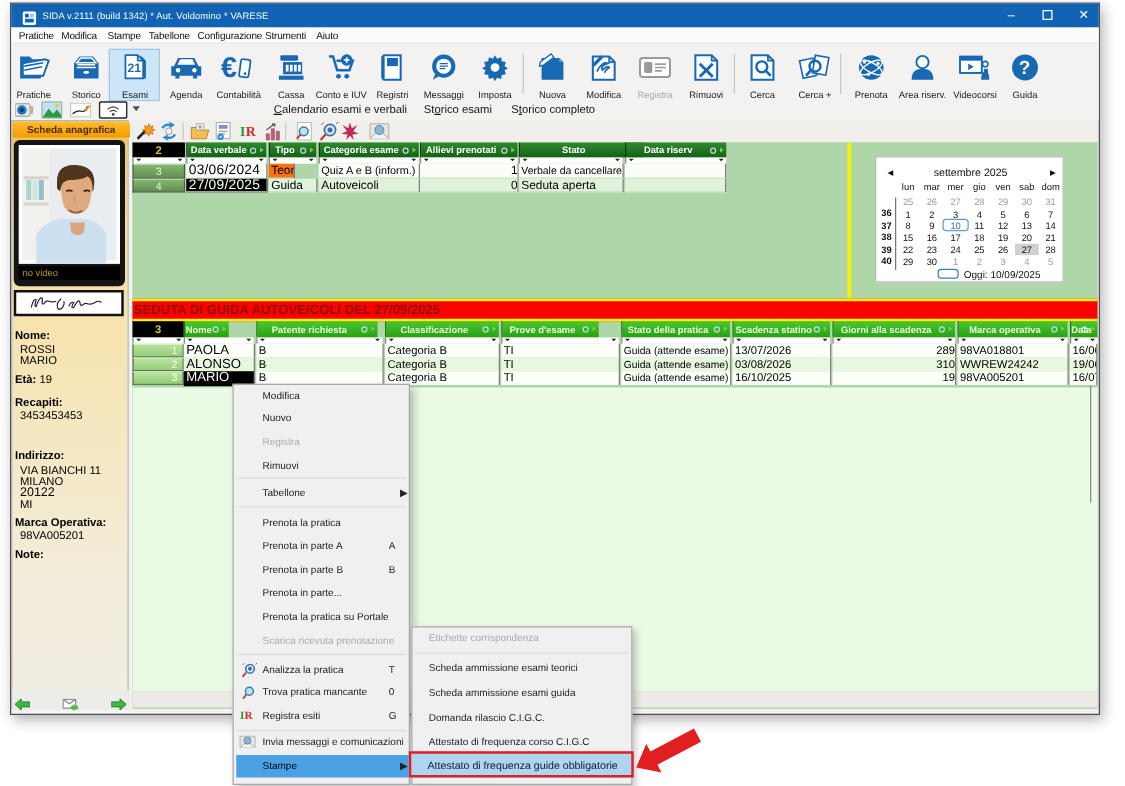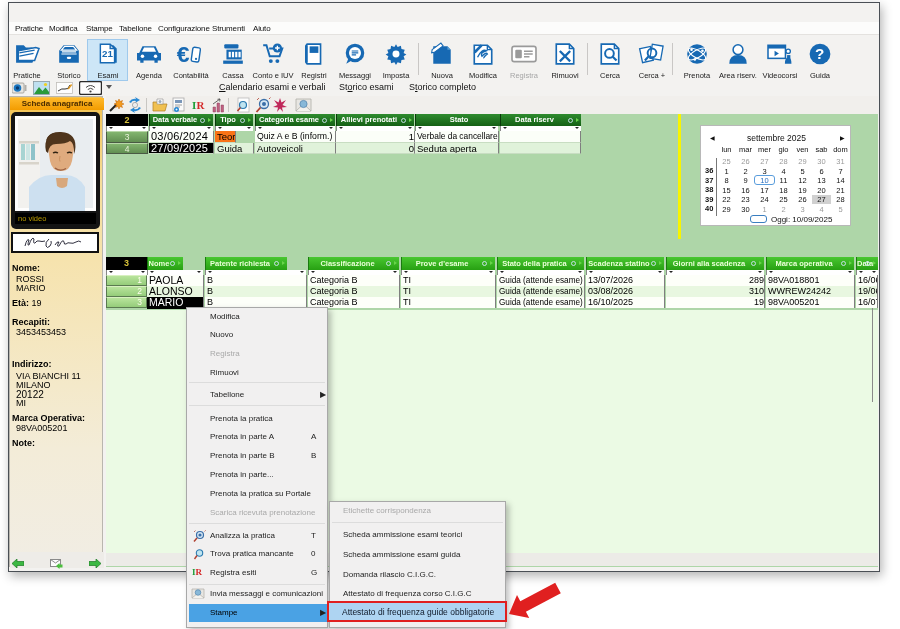--- a/index.html
+++ b/index.html
@@ -53,20 +53,32 @@
   .caldays i, .calrow i { font-style:normal; display:inline-block; width:19px; text-align:center; color:#111; }
   .calrow { position:absolute; left:16px; width:135px; font-weight:normal; font-size:7.5px; }
   .calrow.gray i, .calrow i.gr { color:#9a9a9a; font-weight:normal; }
   .wknum { position:absolute; left:4px; font-size:7.5px; font-weight:bold; color:#111; }
   .smi { position:absolute; left:13px; font-size:8px; color:#222; white-space:nowrap; }
   .smi.gray { color:#a9a9a9; }
 </style>
 </head>
 <body>
 <div id="win">
+  <div id="titlebar">
+    <svg class="abs" style="left:9px;top:6px" width="11" height="11" viewBox="0 0 11 11">
+        <rect x="0" y="0" width="11" height="11" rx="2" fill="#fff"></rect>
+        <rect x="2" y="2" width="3" height="3" fill="#1164b4"></rect>
+        <rect x="6" y="2" width="3" height="3" fill="#9ec7e8"></rect>
+        <rect x="2" y="6" width="7" height="3" fill="#1164b4"></rect>
+      </svg>
+    <span id="titletext">SIDA v.2111 (build 1342) * Aut. Voldomino * VARESE</span>
+    <div class="capbtn" style="left:785px">–</div>
+    <div class="capbtn" style="left:814px"><span style="display:inline-block;width:8px;height:8px;border:1px solid #fff;vertical-align:middle"></span></div>
+    <div class="capbtn" style="left:843px">✕</div>
+  </div>
   <div id="menubar">
     <span style="left:6px">Pratiche</span>
     <span style="left:40px">Modifica</span>
     <span style="left:77px">Stampe</span>
     <span style="left:110px">Tabellone</span>
     <span style="left:149px">Configurazione</span>
     <span style="left:203px">Strumenti</span>
     <span style="left:244px">Aiuto</span>
   </div>
   <div id="toolbar">
@@ -448,28 +460,31 @@
       <div class="calrow" style="top:40.5px"><i>1</i><i>2</i><i>3</i><i>4</i><i>5</i><i>6</i><i>7</i></div>
       <div class="calrow" style="top:50px"><i>8</i><i>9</i><i style="color:#2a6fc0">10</i><i>11</i><i>12</i><i>13</i><i>14</i></div>
       <div class="calrow" style="top:59.5px"><i>15</i><i>16</i><i>17</i><i>18</i><i>19</i><i>20</i><i>21</i></div>
       <div class="calrow" style="top:69px"><i>22</i><i>23</i><i>24</i><i>25</i><i>26</i><i style="background:#d0d0d0">27</i><i>28</i></div>
       <div class="calrow" style="top:78.5px"><i>29</i><i>30</i><i class="gr">1</i><i class="gr">2</i><i class="gr">3</i><i class="gr">4</i><i class="gr">5</i></div>
       <div class="abs" style="left:53px;top:49px;width:21px;height:10px;border:1px solid #5a9ddc;border-radius:3px"></div>
       <div class="abs" style="left:49px;top:89px;width:17px;height:8px;border:1.5px solid #3a7ec0;border-radius:3px"></div>
       <div class="abs" style="left:70px;top:89px;color:#111;font-size:8px">Oggi: 10/09/2025</div>
     </div>
 
+    <div class="abs" style="left:0;top:143px;width:772px;height:18px;background:#fe0000;border-top:2px solid #f8f400;border-bottom:2px solid #f8f400">
+      <div class="abs" style="left:1px;top:1px;font-size:10.5px;font-weight:bold;color:#8c1208">SEDUTA DI GUIDA AUTOVEICOLI DEL 27/09/2025</div>
+    </div>
 
     <div id="t2">
       <div class="abs" style="left:766px;top:161px;width:1px;height:145px;background:#8a8a8a"></div>
       <div class="abs" style="left:0;top:161px;width:41px;height:13px;background:#000;color:#d8c23a;font-size:9px;font-weight:bold;text-align:center;line-height:13px">3</div>
       <div class="h2" style="left:41px;width:36px">Nome</div>
-      <div class="h2" style="left:99px;width:82px">Patente richiesta</div>
+      <div class="h2" style="left:99px;width:97px">Patente richiesta</div>
       <div class="h2" style="left:202px;width:91px">Classificazione</div>
-      <div class="h2" style="left:295px;width:94px">Prove d'esame</div>
+      <div class="h2" style="left:295px;width:78px">Prove d'esame</div>
       <div class="h2" style="left:391px;width:87px">Stato della pratica</div>
       <div class="h2" style="left:480px;width:78px">Scadenza statino</div>
       <div class="h2" style="left:560px;width:98px">Giorni alla scadenza</div>
       <div class="h2" style="left:660px;width:88px">Marca operativa</div>
       <div class="h2" style="left:750px;width:22px">Data r</div>
       <div class="f2" style="left:0px;width:41px"></div>
       <div class="f2" style="left:41px;width:56px"></div>
       <div class="f2" style="left:99px;width:101px"></div>
       <div class="f2" style="left:202px;width:91px"></div>
       <div class="f2" style="left:295px;width:94px"></div>

